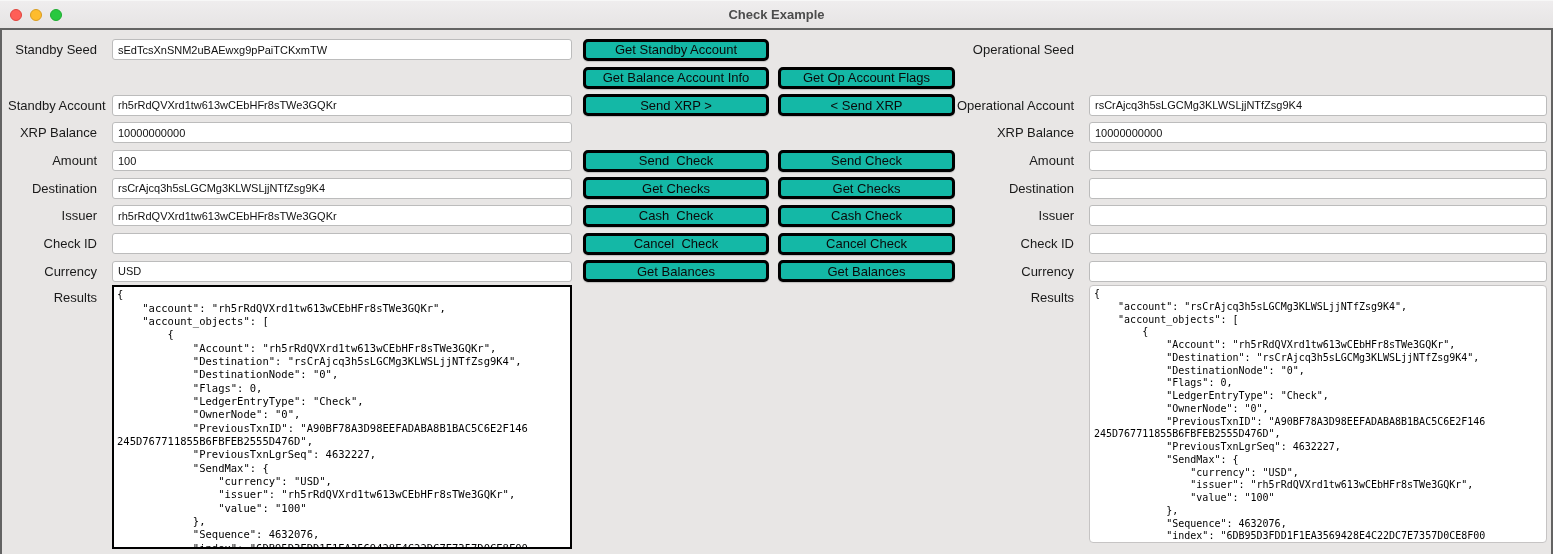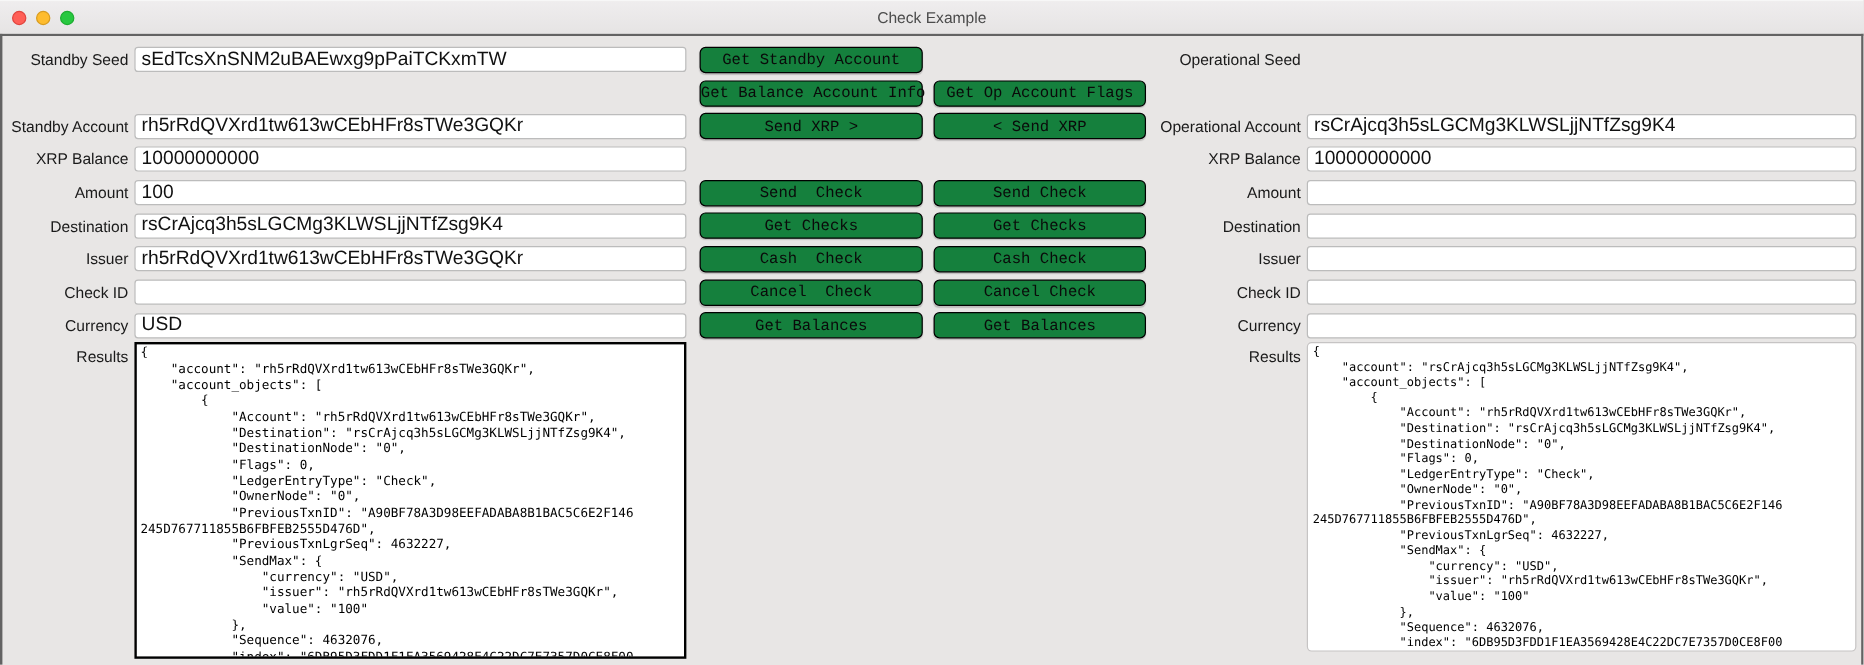--- a/index.html
+++ b/index.html
@@ -16,59 +16,59 @@
     background: linear-gradient(#efedee, #e6e4e4);
     border-top: 1px solid #f7f7f7;
     position: relative;
     display: flex; align-items: center; justify-content: center;
   }
   .lights { position: absolute; left: 10px; top: 0; height: 100%; display: flex; align-items: center; gap: 8px; }
   .light { width: 12px; height: 12px; border-radius: 50%; display: inline-block; }
   .light.red    { background: #ff5f57; border: 0.5px solid #e0443e; }
   .light.yellow { background: #febc2e; border: 0.5px solid #d89c21; }
   .light.green  { background: #28c840; border: 0.5px solid #1eac31; }
-  .title { font-size: 13px; font-weight: normal; color: #4c4c4c; }
+  .title { font-size: 13px; font-weight: bold; color: #4c4c4c; }
 
   
   .content {
     flex: 1 1 auto;
     background: #e8e6e5;
     border-top: 2px solid #636363;
     border-left: 2px solid #636363;
     border-right: 2px solid #636363;
     padding: 6px 0 0 6px;
     overflow: hidden;
   }
   .grid {
     display: grid;
     grid-template-columns: 104px 460px 11px 186px 9px 177px 134px 458px;
     grid-template-rows: repeat(9, 27.7px) auto;
   }
   .lbl {
     font-size: 13px; color: #1a1a1a;
-    text-align: right; padding-right: 5px;
+    text-align: right; padding-right: 15px;
     align-self: center; line-height: 21px;
     white-space: nowrap;
   }
   .lbl.top { align-self: start; margin-top: 2px; }
   .inp {
     height: 21px; align-self: center;
     background: #ffffff;
     border: 1px solid #bcbcbc; border-radius: 3px;
     font-family: "Liberation Sans", "DejaVu Sans", sans-serif;
-    font-size: 16px; color: #111;
+    font-size: 11px; color: #111;
     padding: 0 5px; width: 100%;
     outline: none;
   }
   .btn {
     height: 22px; align-self: center; width: 100%;
-    background: #15803d;
-    border: 1px solid #000000; border-radius: 5px;
+    background: #14b8a6;
+    border: 3px solid #000000; border-radius: 5px;
     box-shadow: 0 1px 1px rgba(0,0,0,0.18);
-    font-family: Liberation Mono, monospace;
+    font-family: Liberation Sans, sans-serif;
     font-size: 13px; color: #0a0a0a;
     white-space: pre; cursor: default;
   }
   .results {
     font-family: "DejaVu Sans Mono", "Liberation Mono", monospace;
     background: #ffffff; color: #000;
     resize: none; outline: none;
     white-space: pre; overflow: hidden;
     width: 100%;
   }

